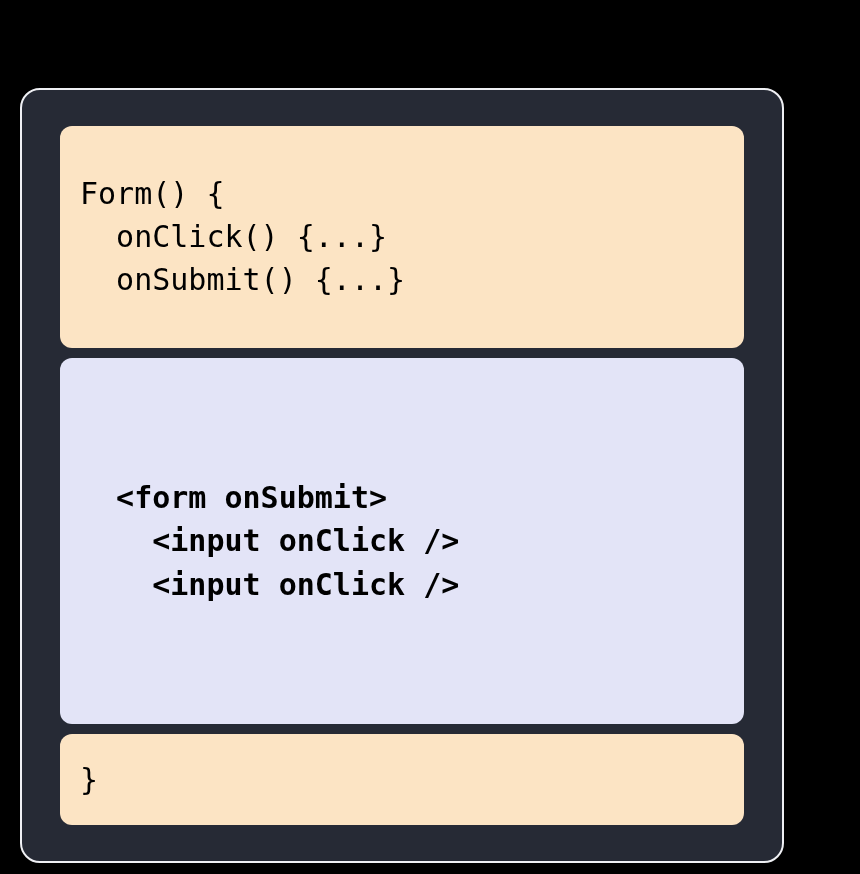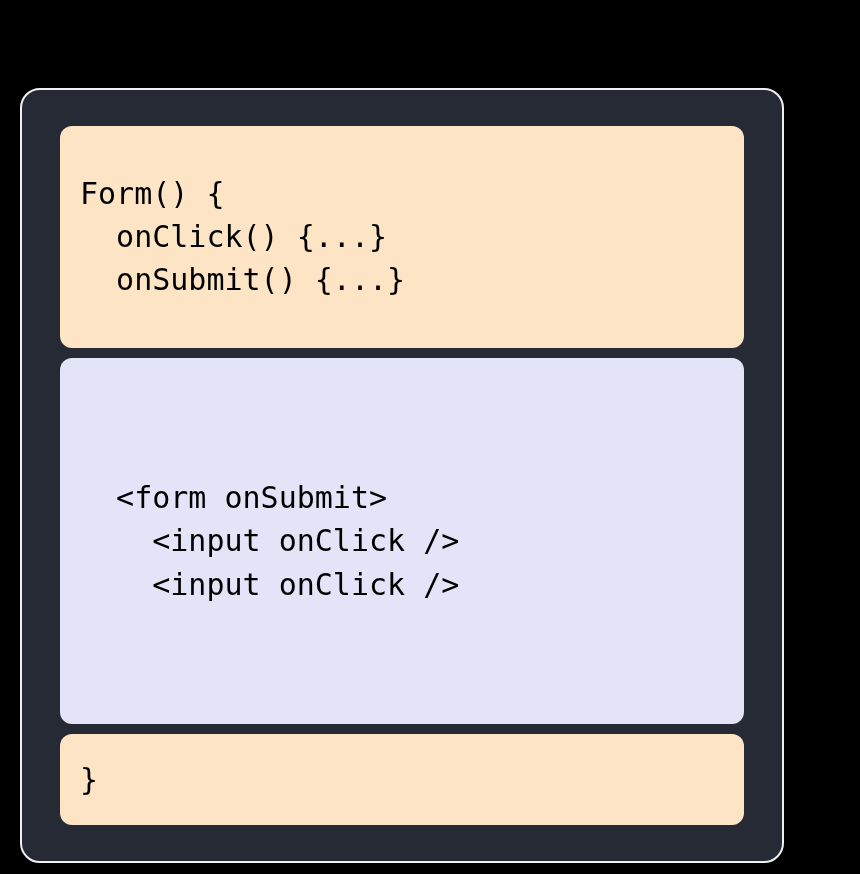--- a/index.html
+++ b/index.html
@@ -53,21 +53,21 @@
   .code-line {
     font-family: "DejaVu Sans Mono", monospace;
     font-size: 30px;
     line-height: 1.44;
     color: #000000;
     white-space: pre;
     letter-spacing: 0px;
   }
 
   #panel-component-methods { height: 242px; }
-  #panel-markup { height: 404px; }
+  #panel-markup { height: 404px; font-weight: bold; }
   #panel-closing { height: 96px; }
 </style>
 </head>
 <body>
 
 <div id="stage">
 
   <div id="code-card">
 
     <div class="panel panel-peach" id="panel-component-methods">

